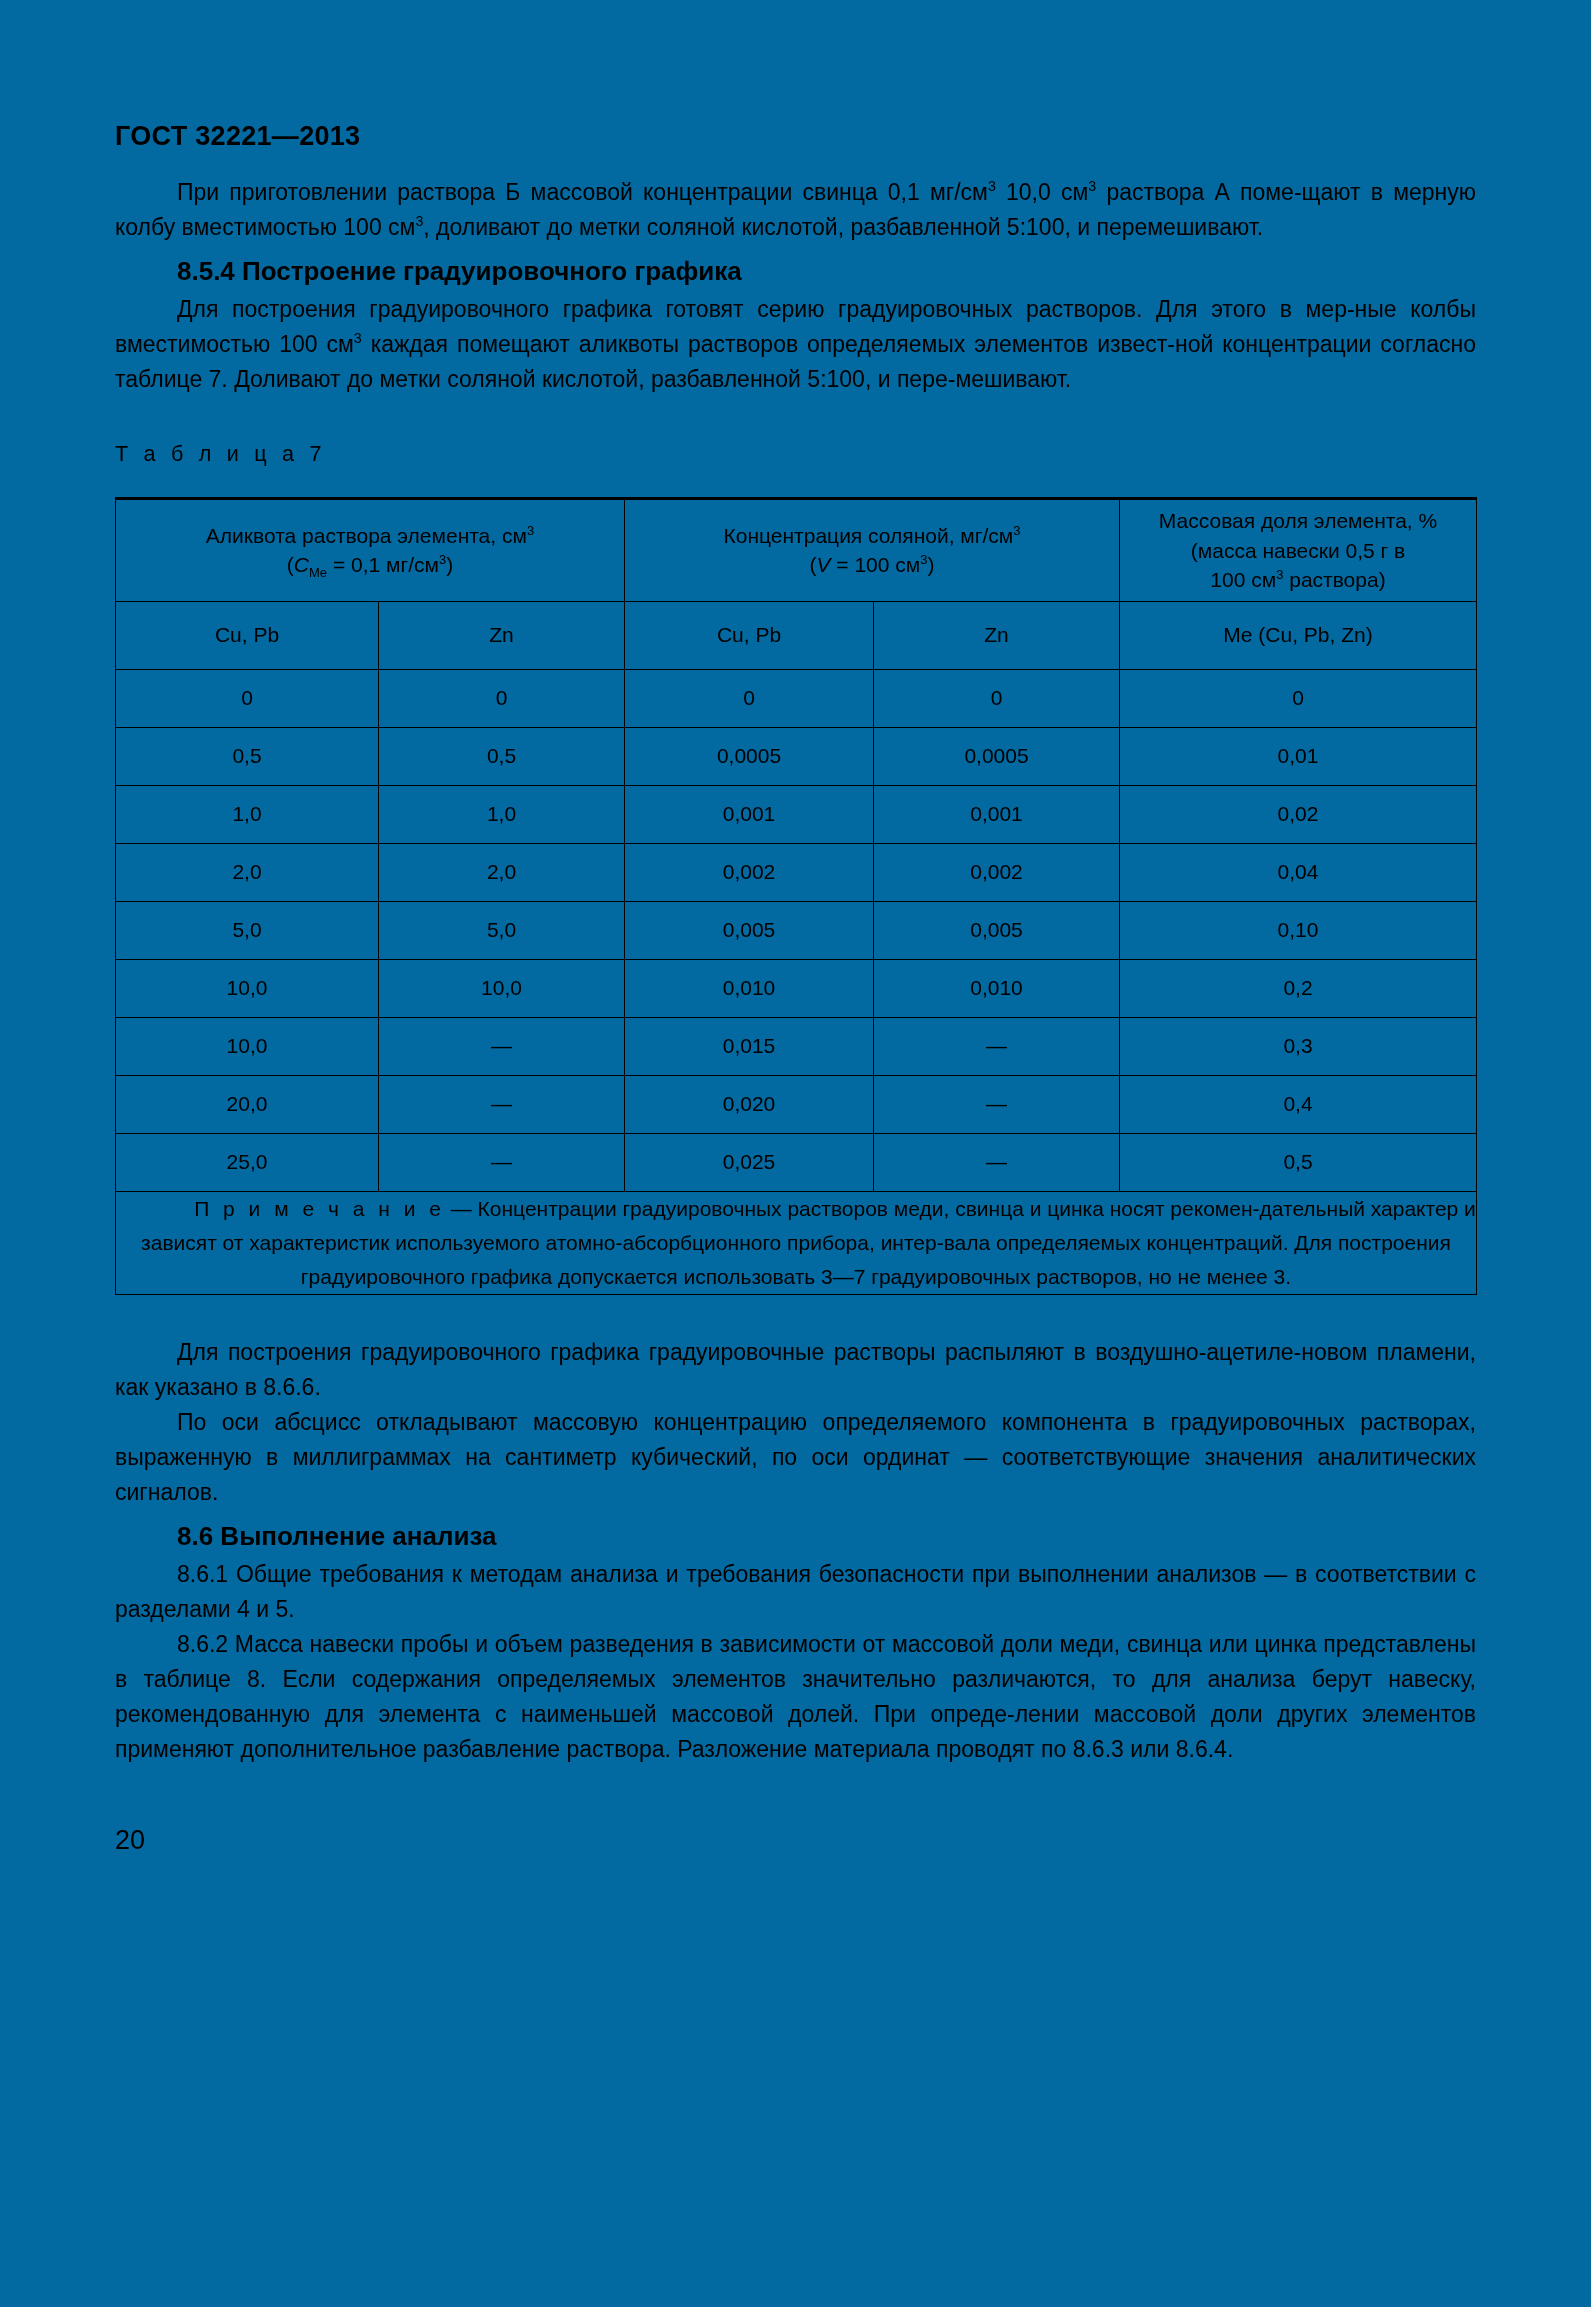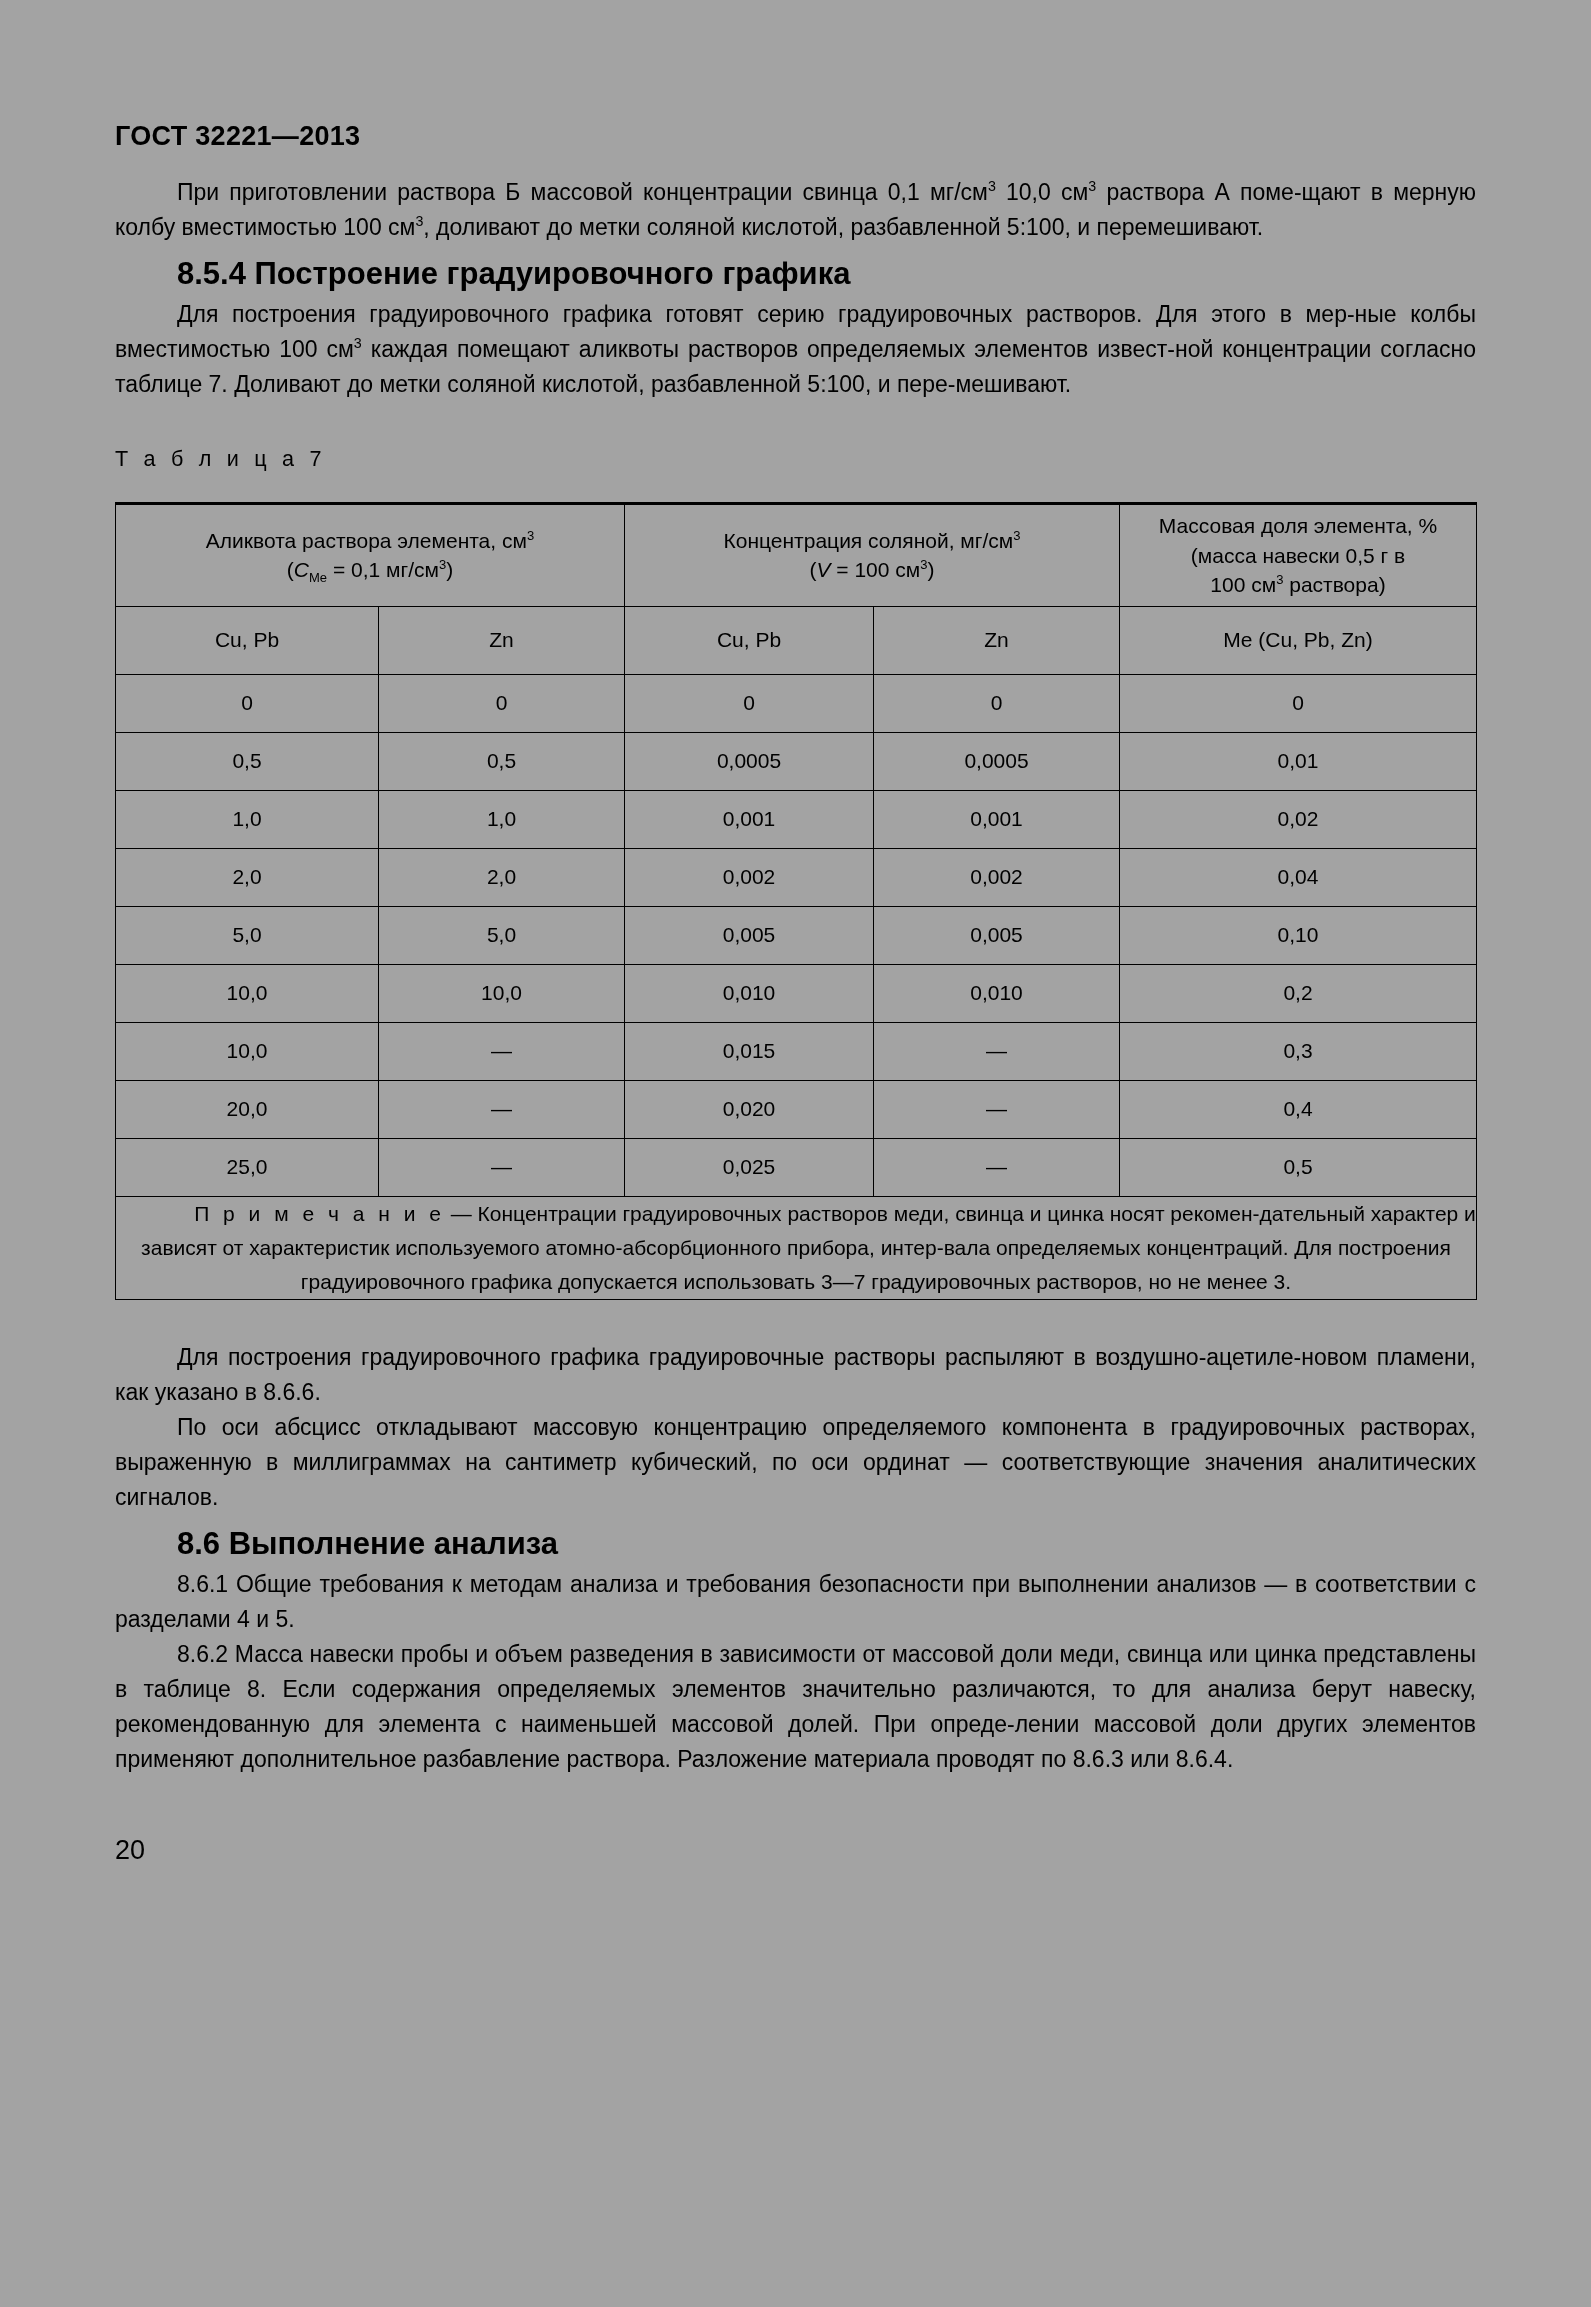--- a/index.html
+++ b/index.html
@@ -8,21 +8,21 @@
     background: #ffffff;
   }
   body {
     font-family: "Liberation Sans", sans-serif;
     color: #000000;
   }
   .page {
     position: relative;
     width: 1591px;
     height: 2307px;
-    background: #a3a3a3;
+    background: #0369a1;
     box-sizing: border-box;
     padding: 0;
     overflow: hidden;
   }
   .content {
     position: absolute;
     left: 115px;
     top: 0;
     width: 1361px;
   }
@@ -35,21 +35,21 @@
   }
   p.body-text {
     font-size: 23px;
     line-height: 1.52;
     text-align: justify;
     margin: 0;
     text-indent: 62px;
     hyphens: manual;
   }
   h3.section-title {
-    font-size: 31px;
+    font-size: 26px;
     font-weight: bold;
     margin: 10.8px 0 5.4px 0;
     text-indent: 62px;
   }
   .spacer-md { height: 23px; }
   sup {
     font-size: 0.62em;
     vertical-align: super;
     line-height: 0;
   }

